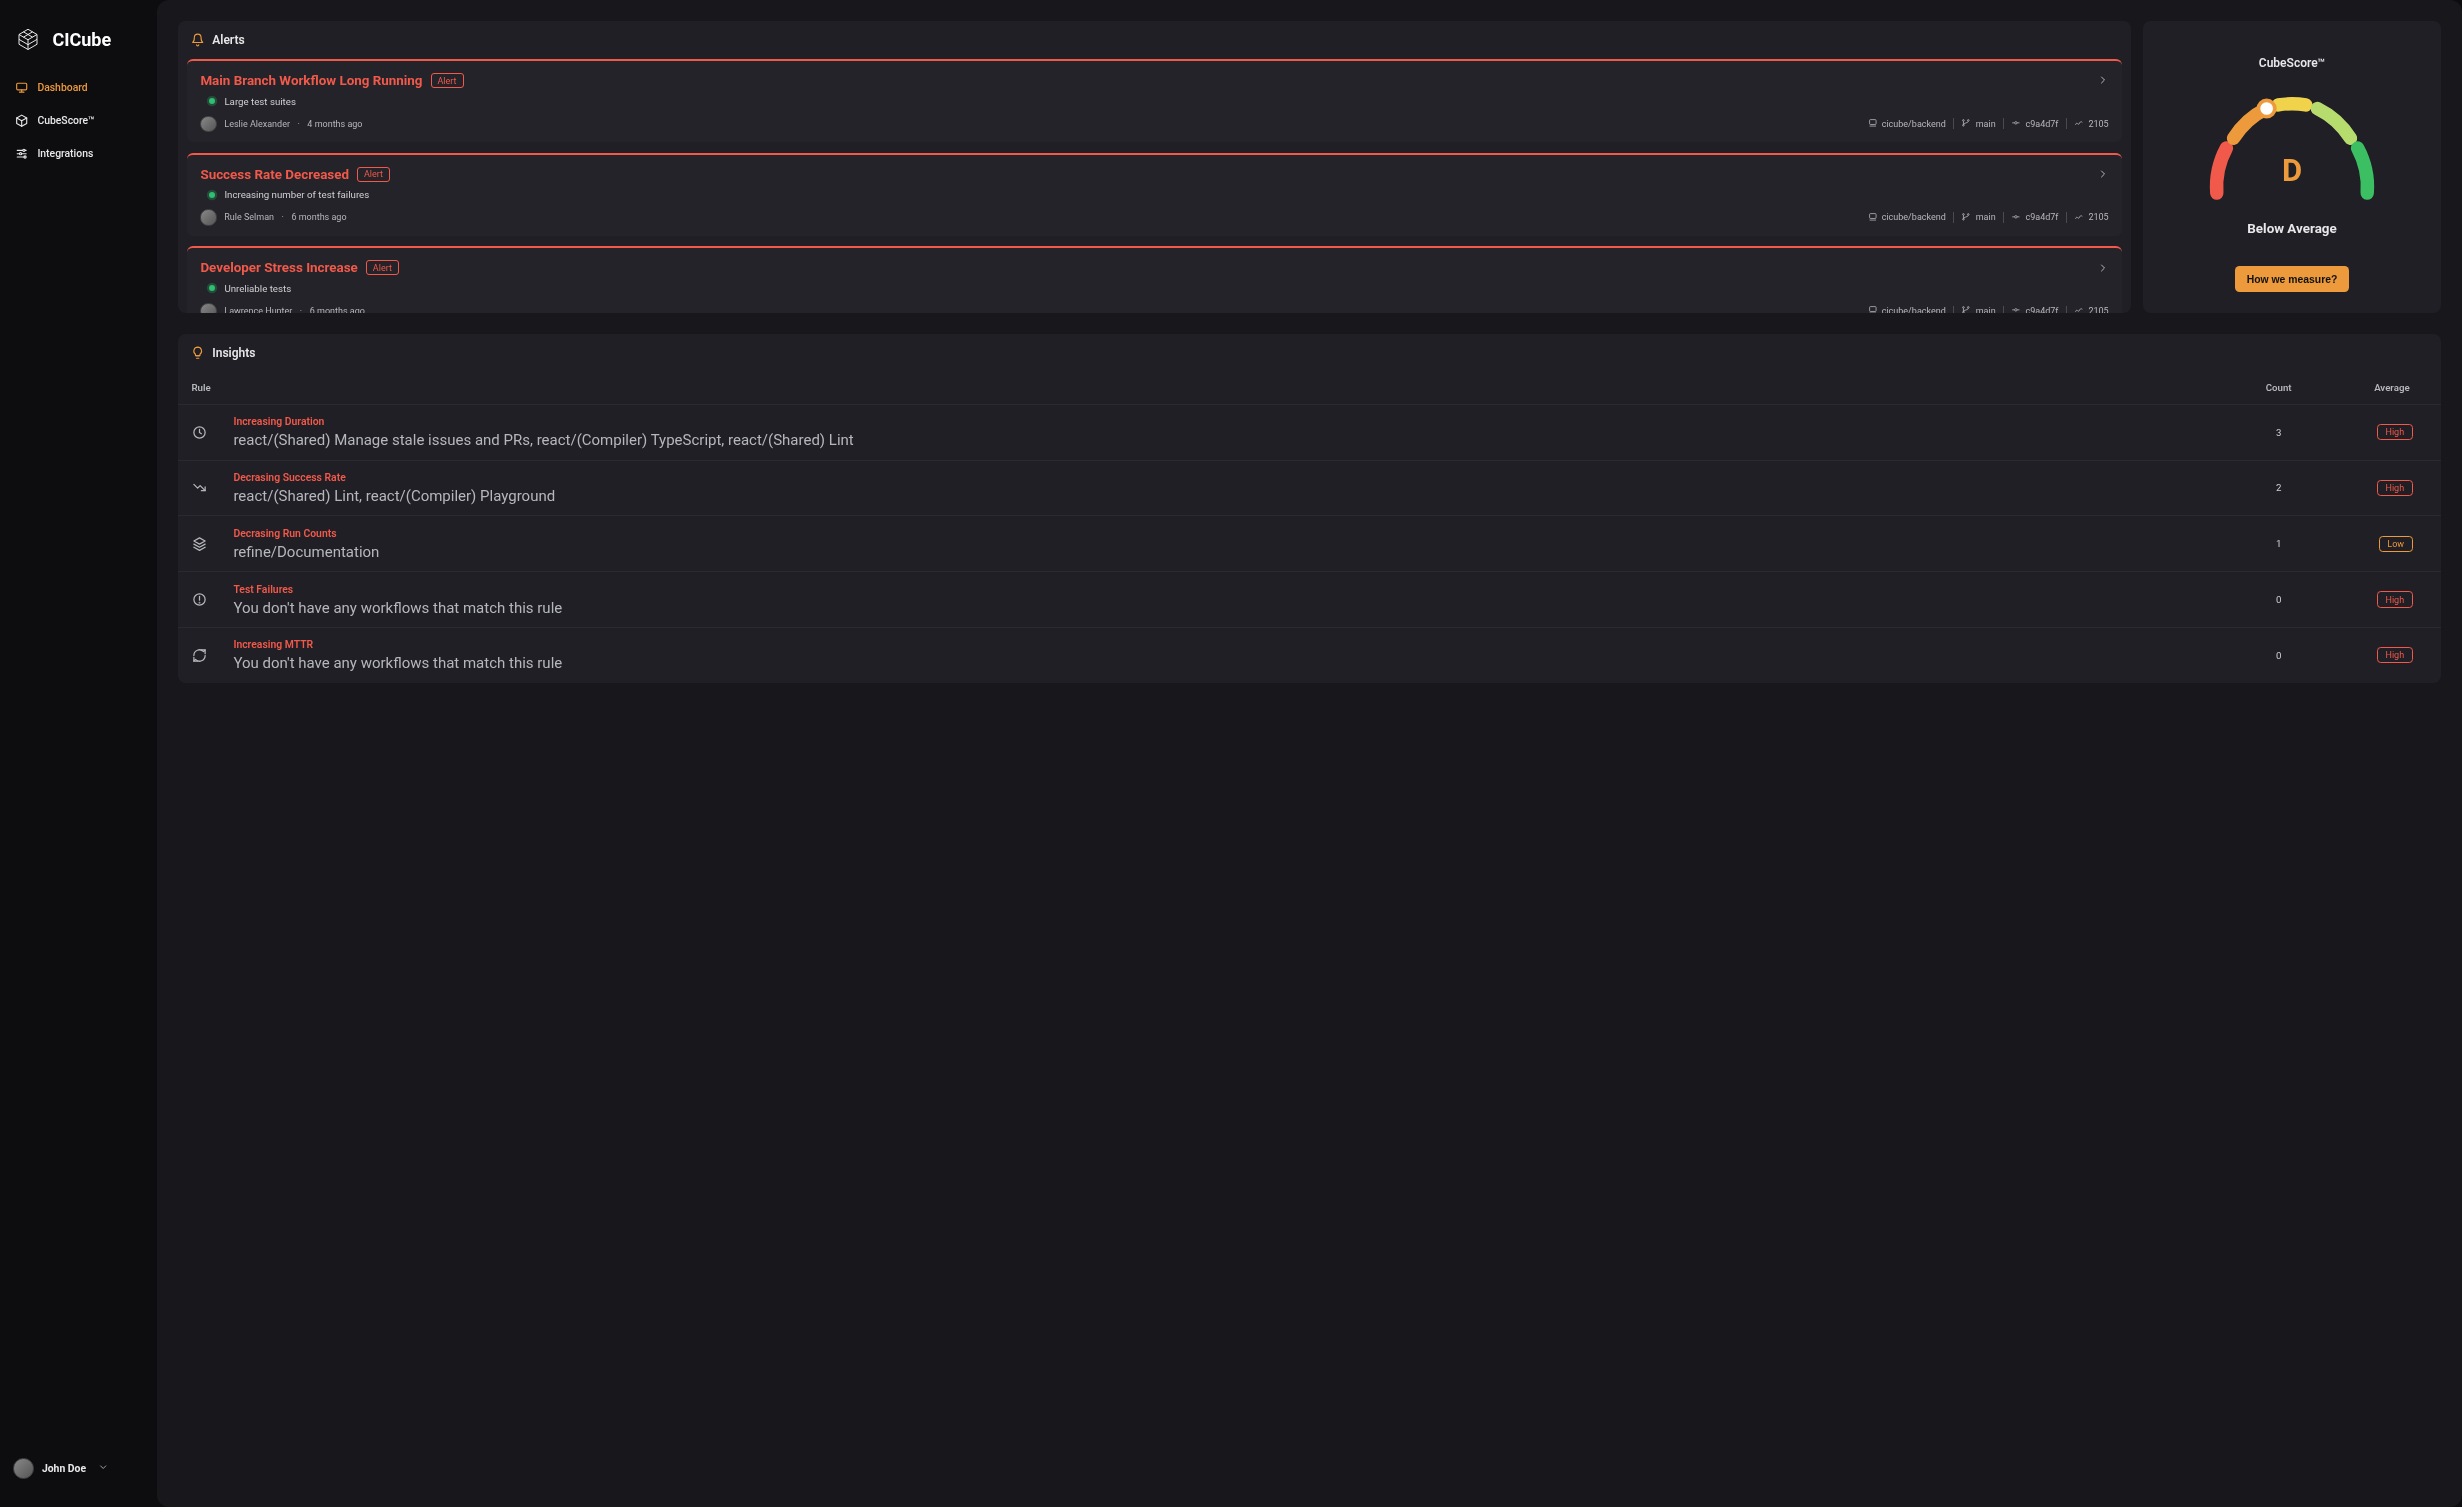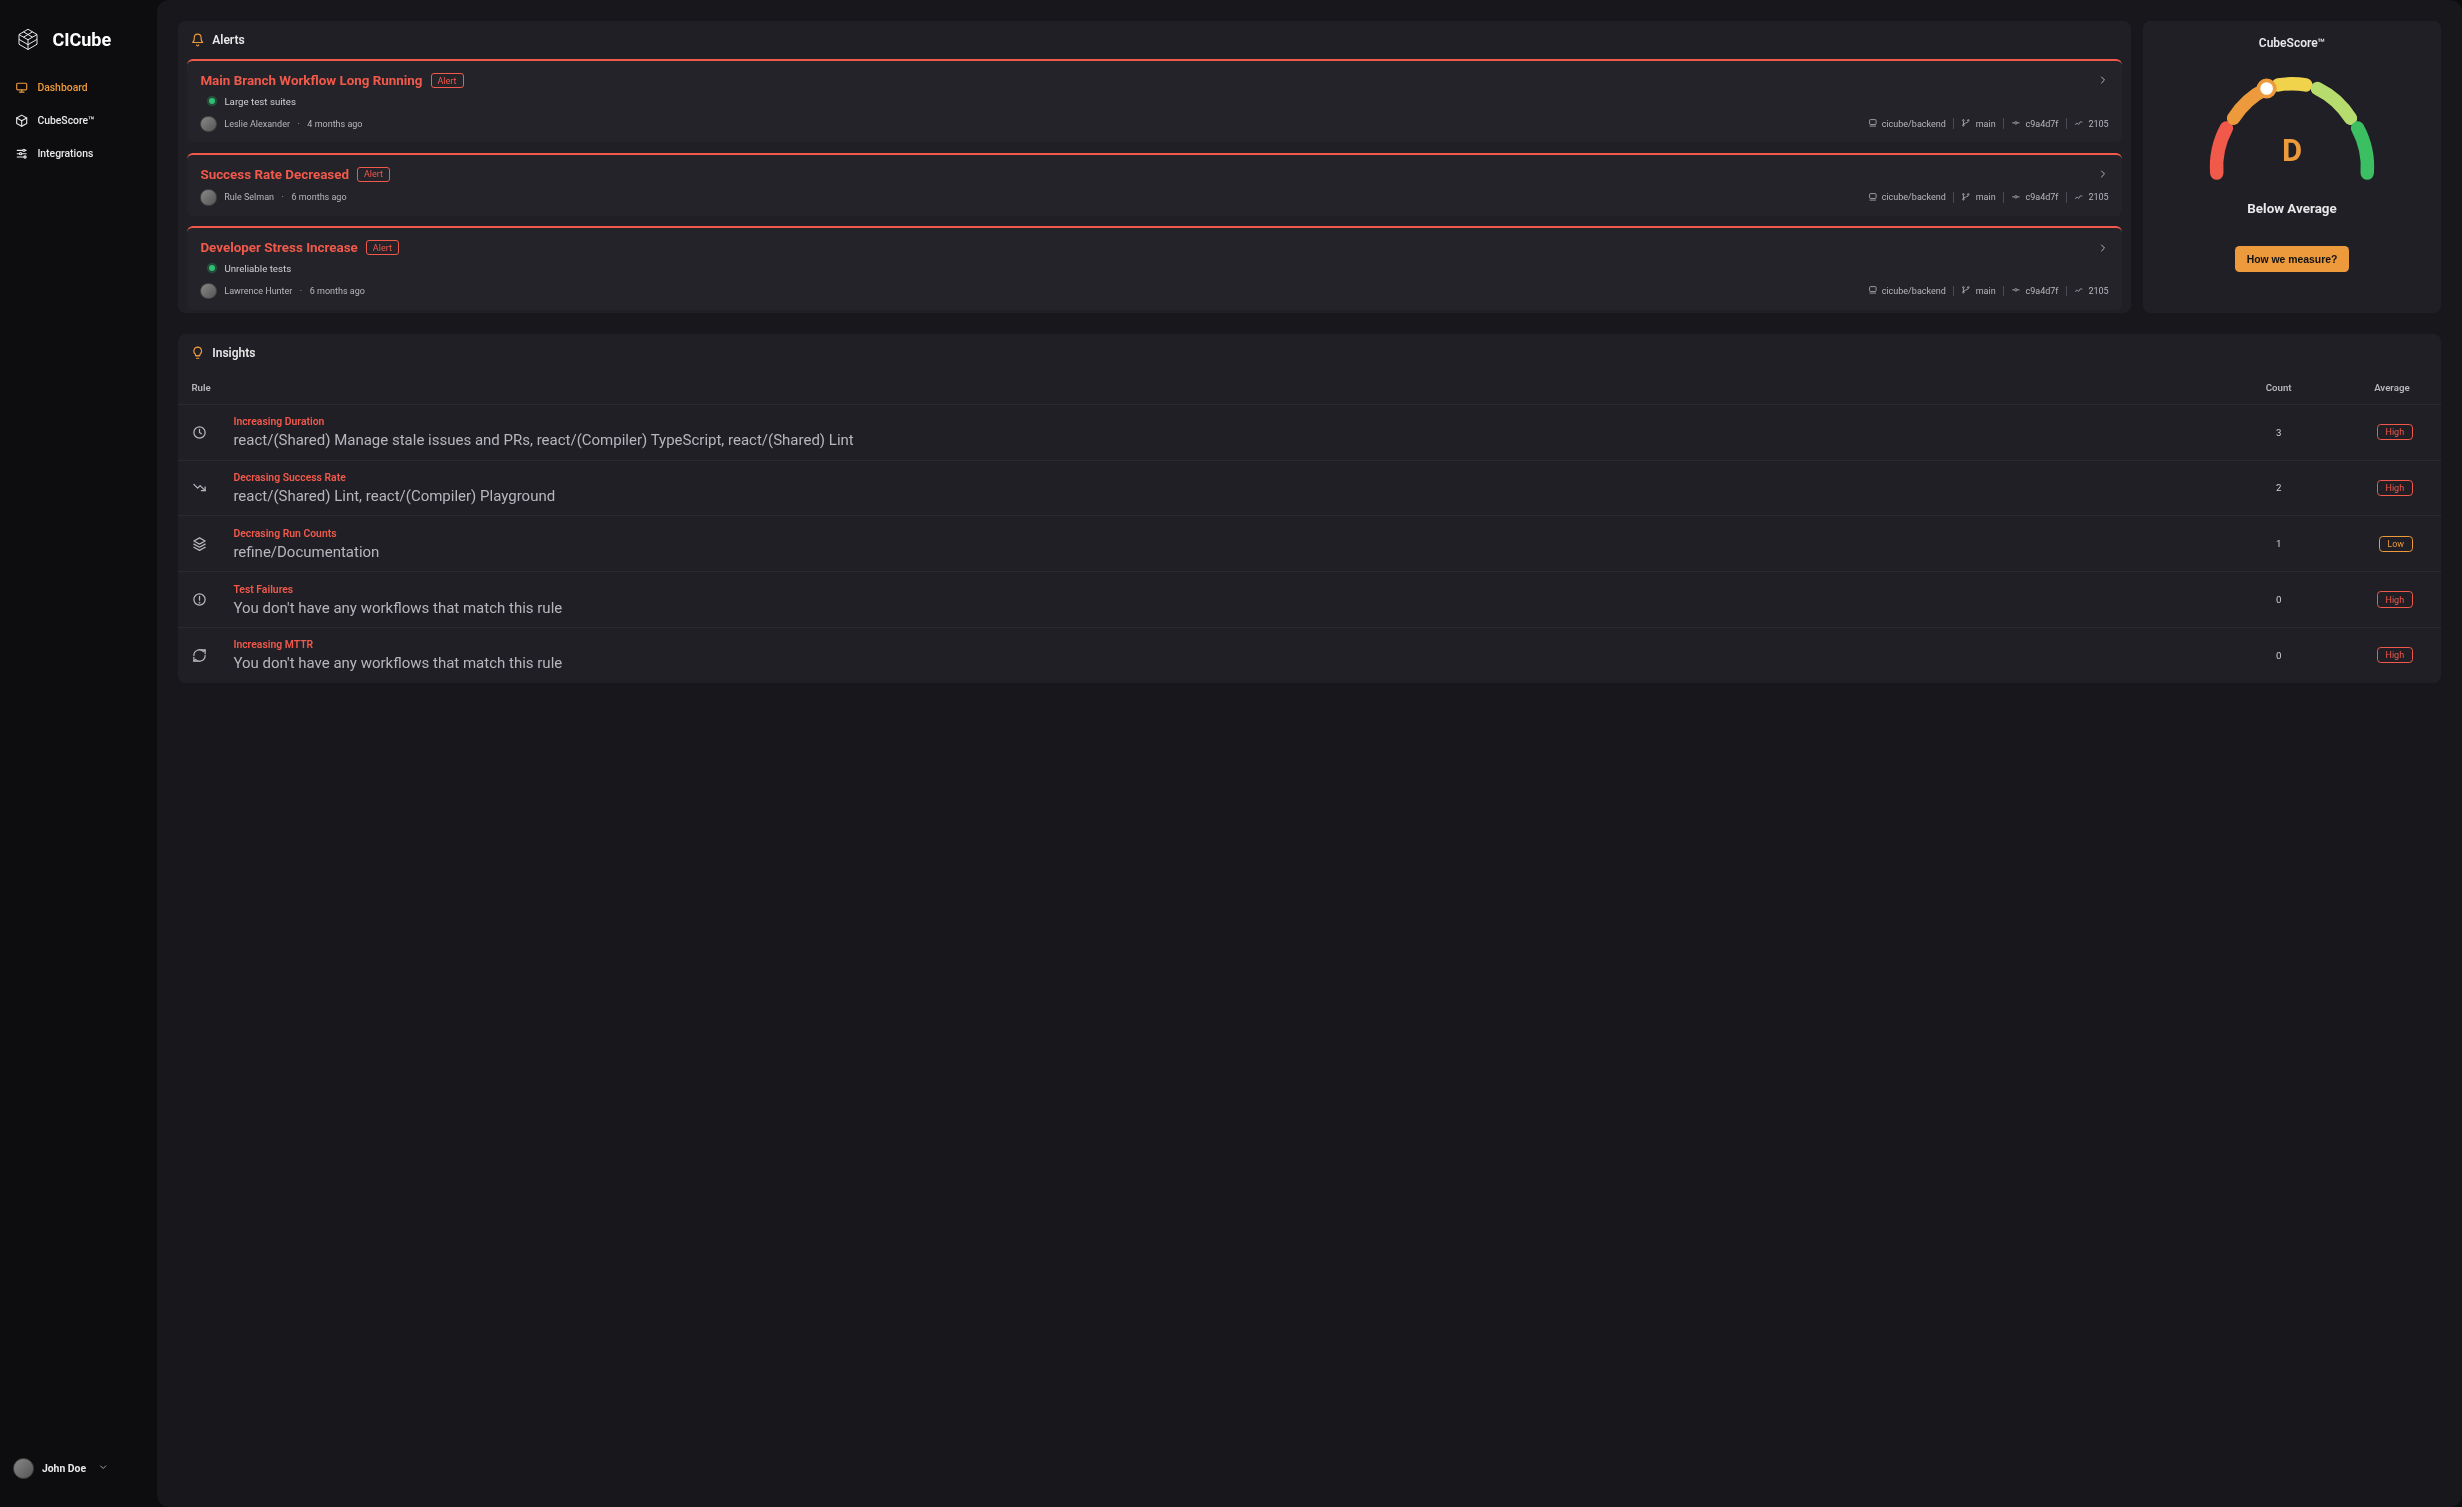--- a/index.html
+++ b/index.html
@@ -82,20 +82,21 @@
   .top-row {
     display: flex;
     gap: 12px;
     align-items: stretch;
   }
   .card {
     background: #1f1f25;
     border-radius: 7.5px;
     padding: 0;
     overflow: hidden;
+    justify-content: flex-end;
   }
   .card-header {
     display: flex; align-items: center; gap: 7.5px;
     padding: 12px 13.4px;
     font-size: 12px; font-weight: 600;
   }
   .card-header .hdr-icon { width:13.4px; height:13.4px; display:flex; }
   .card-header .hdr-icon svg { stroke:#ec9a3c; }
 
   
@@ -347,20 +348,24 @@
         <div class="alert-item">
           <span class="alert-expand">
             <svg viewBox="0 0 24 24" width="12" height="12" fill="none" stroke="#b6b6bd" stroke-width="2" stroke-linecap="round" stroke-linejoin="round">
                 <polyline points="9 18 15 12 9 6"></polyline>
               </svg>
           </span>
           <div class="alert-title-row">
             <span class="alert-title">Success Rate Decreased</span>
             <span class="alert-badge">Alert</span>
           </div>
+          <div class="alert-sub">
+            <span class="dot-ping"></span>
+            <span>Increasing number of test failures</span>
+          </div>
           <div class="alert-meta">
             <div class="alert-meta-left">
               <span class="avatar"></span>
               <span>Rule Selman</span>
               <span>·</span>
               <span>6 months ago</span>
             </div>
             <div class="alert-meta-right">
               <span class="meta-chunk">
                   <span><svg viewBox="0 0 24 24" width="9.7" height="9.7" fill="none" stroke="#b6b6bd" stroke-width="2">

